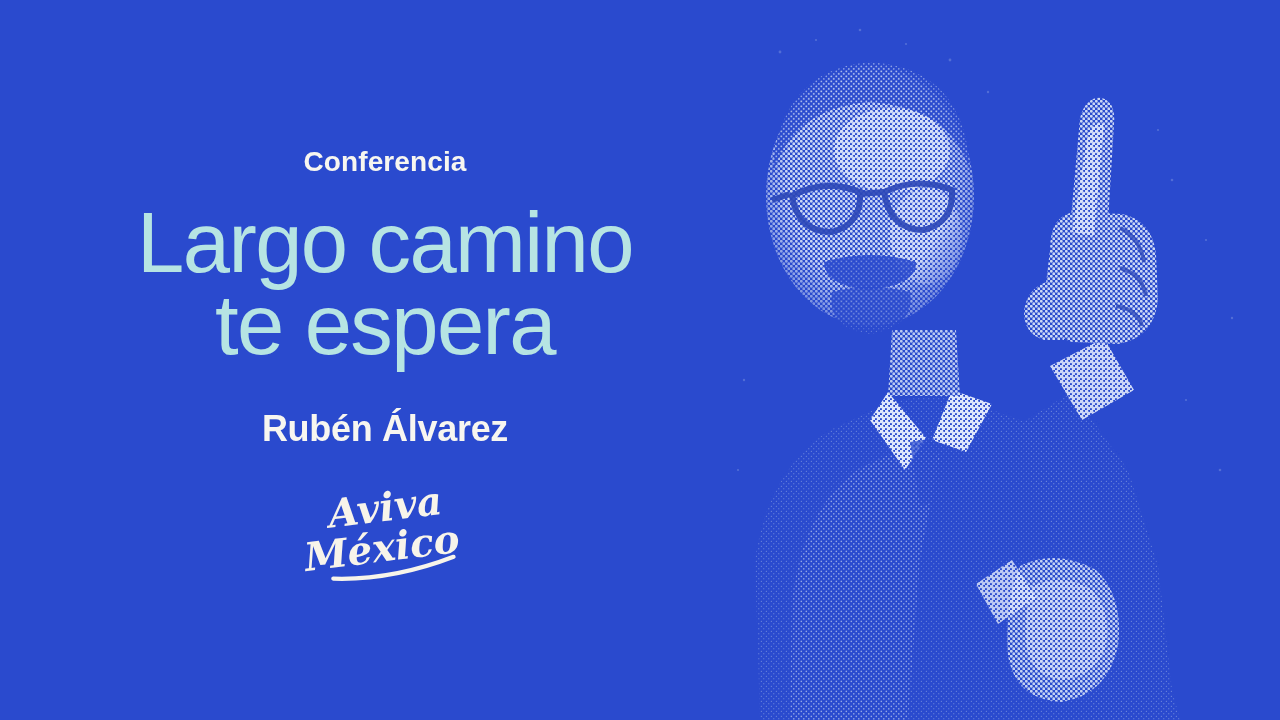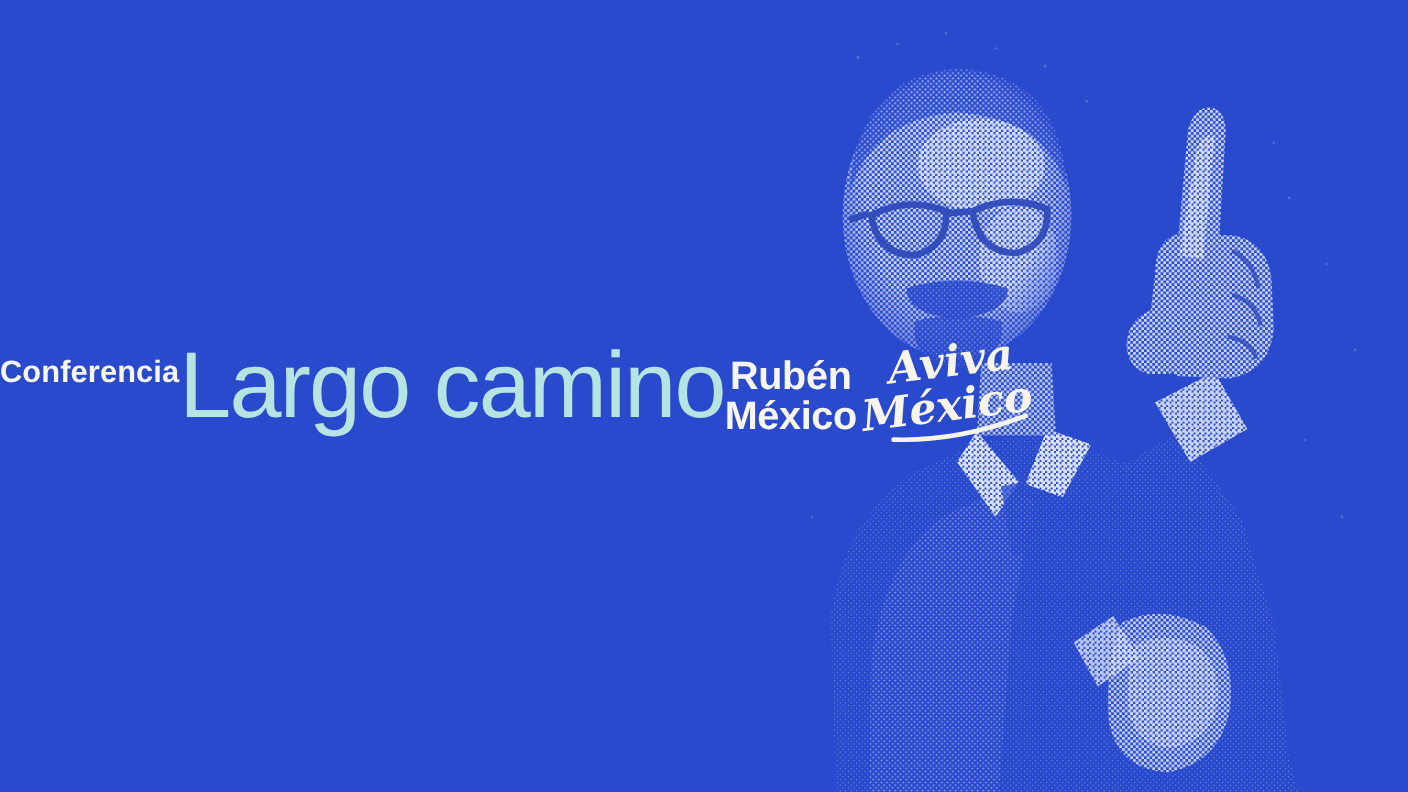--- a/index.html
+++ b/index.html
@@ -33,21 +33,21 @@
   #portrait-svg { display:block; width:560px; height:720px; }
 
   
   #text-column {
     position:absolute;
     left:0;
     top:0;
     width:770px;
     height:528px;
     display:flex;
-    flex-direction:row;
+    flex-direction:column;
     align-items:center;
     justify-content:flex-start;
     padding-top:148px;
     z-index:5;
   }
 
   #eyebrow {
     color:#f7f6f0;
     font-size:28px;
     font-weight:bold;
@@ -227,23 +227,24 @@
       </g>
     </svg>
   </div>
 
   <div id="text-column">
 
     <div id="eyebrow">Conferencia</div>
 
     <div id="title-block">
       <span class="tline">Largo camino</span>
+      <span class="tline">te espera</span>
     </div>
 
-    <div id="speaker-name">Rubén México</div>
+    <div id="speaker-name">Rubén Álvarez</div>
 
     <div id="brand-logo">
       <svg id="brand-svg" viewBox="0 0 170 110" xmlns="http://www.w3.org/2000/svg">
         <g transform="rotate(-7 85 55)">
           <text class="logo-word" x="88" y="44" text-anchor="middle" font-size="39">Aviva</text>
           <text class="logo-word" x="80" y="84" text-anchor="middle" font-size="39">México</text>
 
           <path d="M28 95 Q86 104 150 88" stroke="#f7f4ea" stroke-width="4.2" fill="none" stroke-linecap="round"></path>
         </g>
       </svg>

